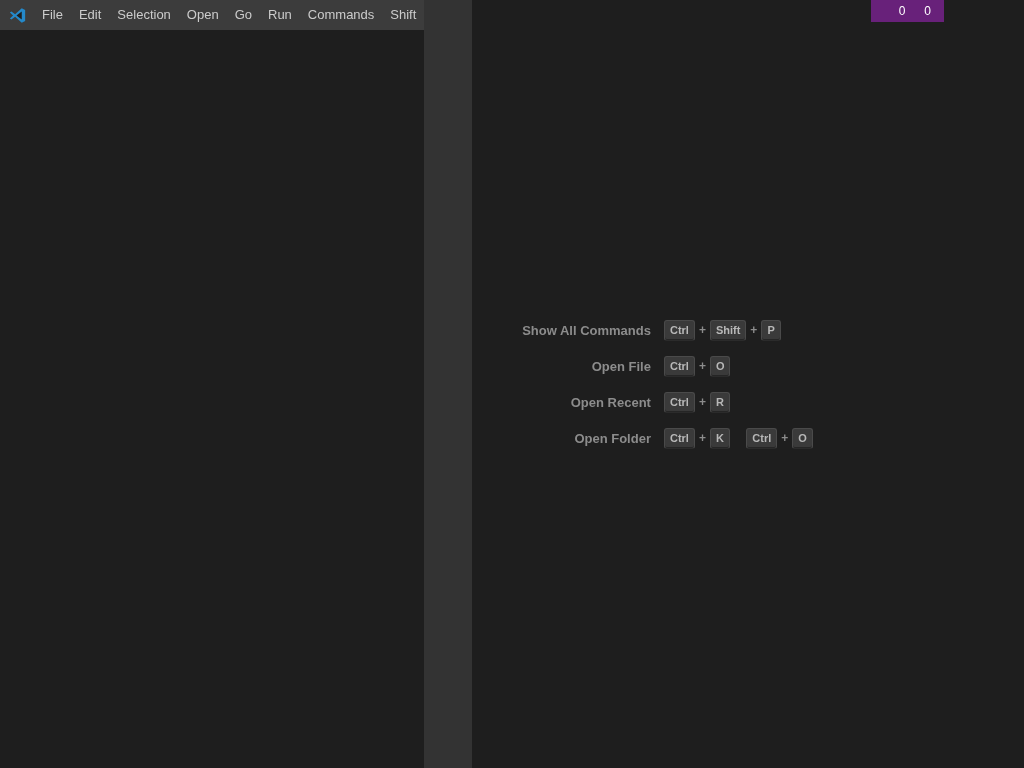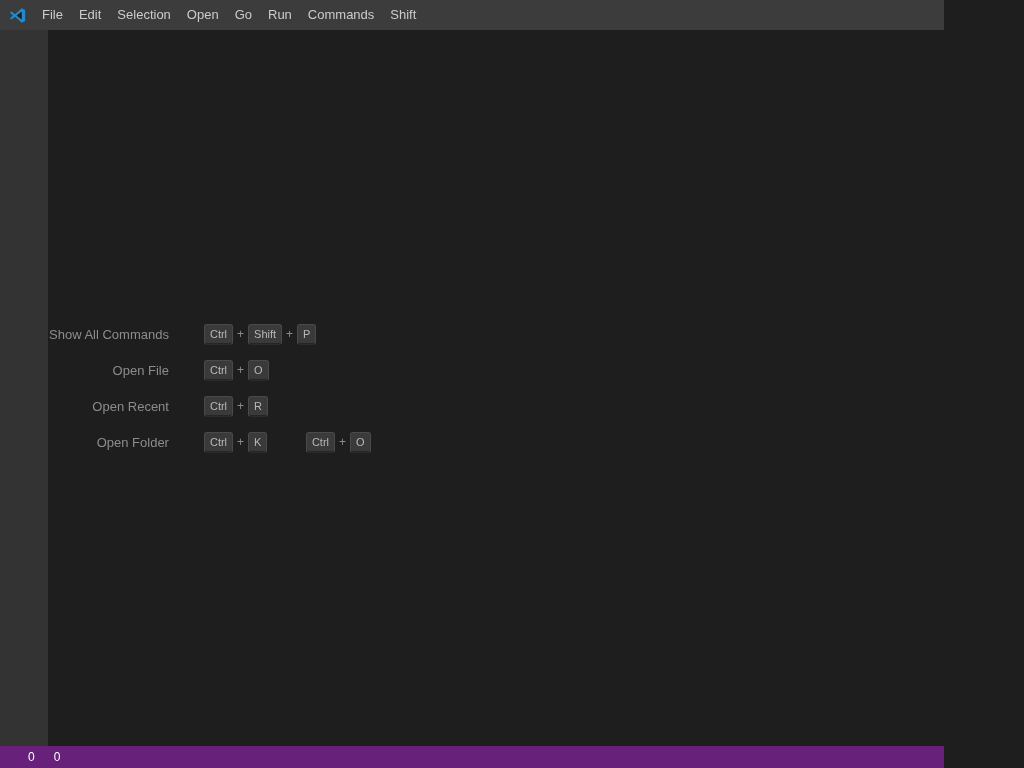--- a/index.html
+++ b/index.html
@@ -11,21 +11,21 @@
     background: #1e1e1e;
     font-family: "Liberation Sans", sans-serif;
     -webkit-font-smoothing: antialiased;
   }
 
   #app {
     position: relative;
     width: 944px;
     height: 768px;
     display: flex;
-    flex-direction: column;
+    flex-direction: row;
     background: #1e1e1e;
   }
 
   
   .titlebar {
     height: 30px;
     min-height: 30px;
     background: #3c3c3c;
     display: flex;
     align-items: center;
@@ -90,22 +90,23 @@
   }
 
   
   .watermark {
     position: absolute;
     left: 0;
     right: 8px;
     top: 50%;
     transform: translateY(-50%);
     display: flex;
-    justify-content: flex-start;
+    justify-content: center;
     pointer-events: none;
+    font-weight: bold;
   }
 
   .watermark-table {
     border-collapse: separate;
     border-spacing: 0;
     pointer-events: auto;
   }
 
   .wm-row { height: 36px; }
 
@@ -122,21 +123,20 @@
   .wm-keys {
     text-align: left;
     vertical-align: middle;
     white-space: nowrap;
   }
 
   .chord {
     display: inline-flex;
     align-items: center;
     margin-right: 12px;
-    margin-left: 22px;
   }
   .chord:last-child { margin-right: 0; }
 
   .key-chip {
     display: inline-block;
     background: #3a3a3a;
     border: 1px solid #4a4a4a;
     border-bottom-color: #2b2b2b;
     border-radius: 3px;
     box-shadow: inset 0 -1px 0 rgba(0,0,0,0.35);

